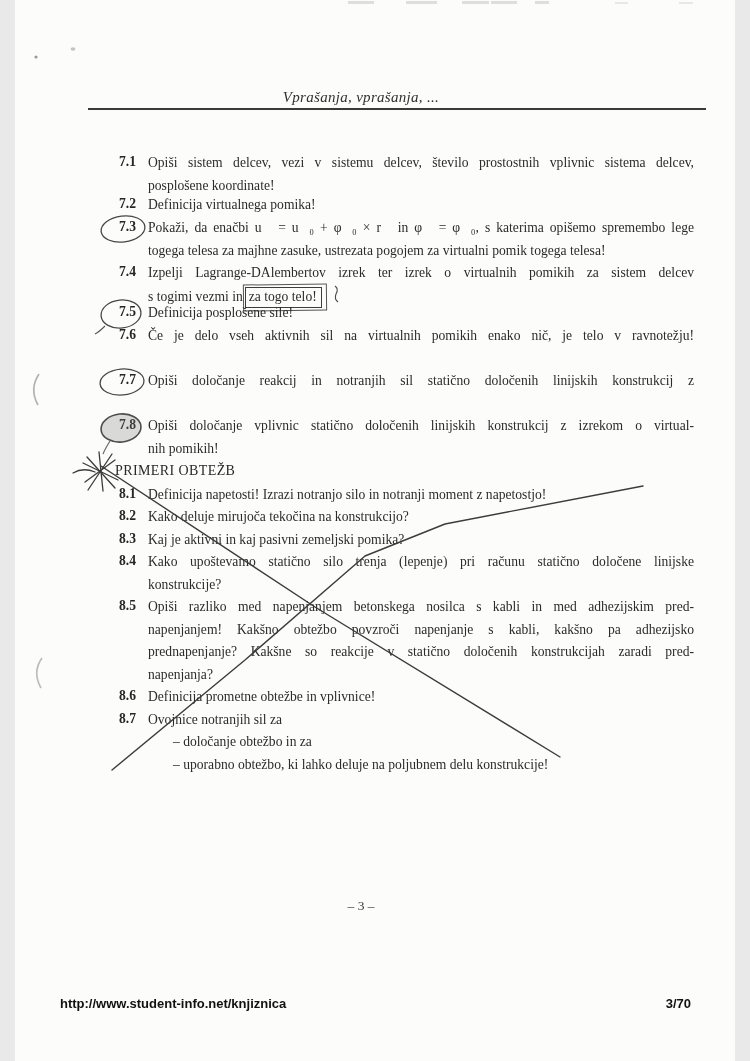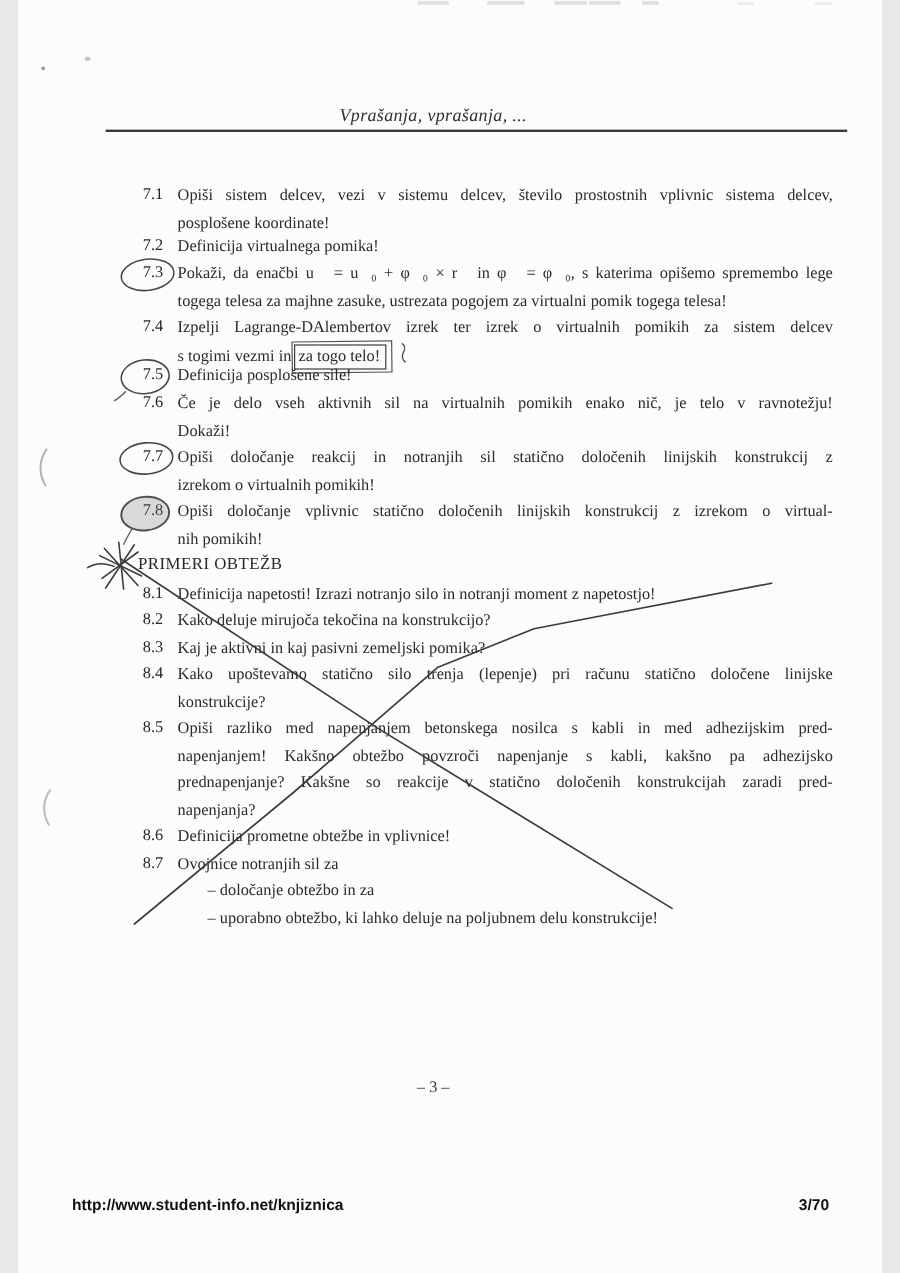--- a/index.html
+++ b/index.html
@@ -8,21 +8,21 @@
     background:#fcfcfb;overflow:hidden;
     font-family:"Liberation Serif","DejaVu Serif",serif;
     color:#2b2b2b;
   }
   .hdr-title{
     position:absolute;left:230px;top:89px;width:232px;text-align:center;
     font-style:italic;font-size:15px;letter-spacing:.3px;color:#303030;
   }
   .hdr-rule{position:absolute;left:73px;top:108px;width:618px;height:2px;background:#3a3a3a;}
   .sec-heading{position:absolute;font-size:14px;letter-spacing:.4px;color:#292929;}
-  .num{position:absolute;font-weight:normal;font-size:13.6px;color:#262626;}
+  .num{position:absolute;font-weight:bold;font-size:13.6px;color:#262626;}
   .ln{position:absolute;left:133px;width:546px;font-size:13.6px;line-height:18px;white-space:nowrap;color:#2b2b2b;}
   .ln.j{white-space:normal;text-align:justify;text-align-last:justify;}
   .ln.sub{left:158px;}
   .boxed{
     position:relative;display:inline-block;padding:0 4px 1px 3px;margin-left:2px;
     border:1.4px solid #3d3d3d;
   }
   .boxed::after{
     content:"";position:absolute;inset:-4px -6px -4px -3px;
     border:1.1px solid #555;transform:rotate(-.7deg);pointer-events:none;
@@ -60,25 +60,23 @@
 
   <div class="num" style="left:104px;top:264px">7.4</div>
   <div class="ln j" style="top:264px">Izpelji Lagrange-DAlembertov izrek ter izrek o virtualnih pomikih za sistem delcev</div>
   <div class="ln" style="top:287px"><span>s togimi vezmi in</span><span class="boxed">za togo telo!</span></div>
 
   <div class="num" style="left:104px;top:304px">7.5</div>
   <div class="ln" style="top:304px">Definicija posplošene sile!</div>
 
   <div class="num" style="left:104px;top:327px">7.6</div>
   <div class="ln j" style="top:327px">Če je delo vseh aktivnih sil na virtualnih pomikih enako nič, je telo v ravnotežju!</div>
-  <div class="ln" style="top:350px">Dokaži!</div>
 
   <div class="num" style="left:104px;top:372px">7.7</div>
   <div class="ln j" style="top:372px">Opiši določanje reakcij in notranjih sil statično določenih linijskih konstrukcij z</div>
-  <div class="ln" style="top:395px">izrekom o virtualnih pomikih!</div>
 
   <div class="num" style="left:104px;top:417px">7.8</div>
   <div class="ln j" style="top:417px">Opiši določanje vplivnic statično določenih linijskih konstrukcij z izrekom o virtual-</div>
   <div class="ln" style="top:440px">nih pomikih!</div>
 
   <div class="sec-heading" style="left:100px;top:463px">PRIMERI OBTEŽB</div>
 
   <div class="num" style="left:104px;top:486px">8.1</div>
   <div class="ln" style="top:486px">Definicija napetosti! Izrazi notranjo silo in notranji moment z napetostjo!</div>
 

